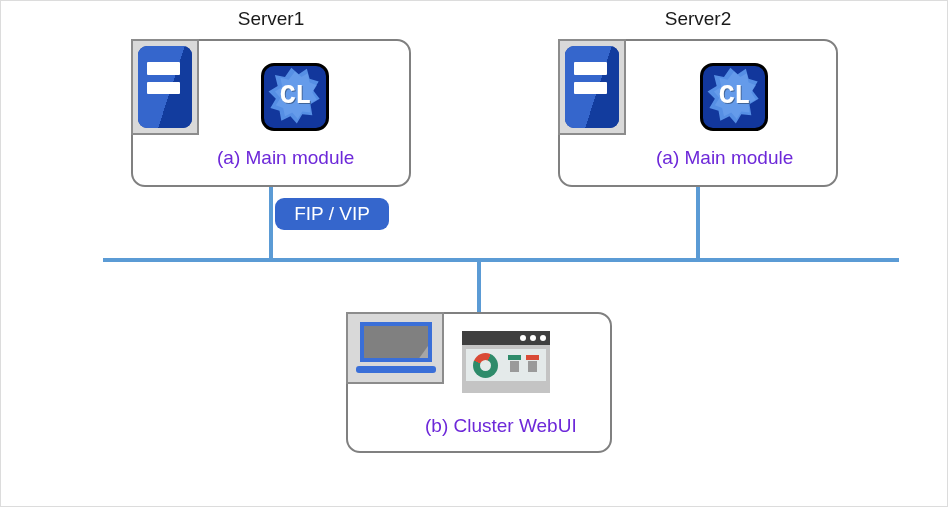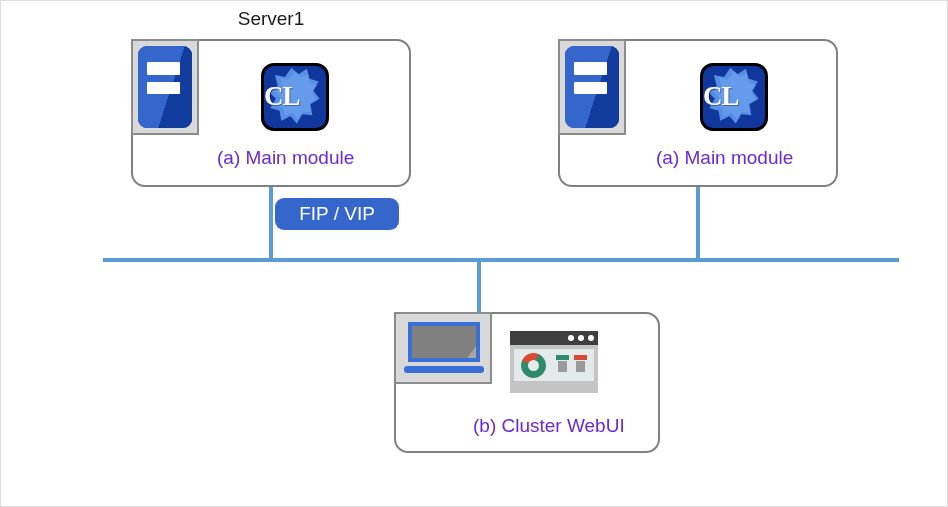--- a/index.html
+++ b/index.html
@@ -92,21 +92,22 @@
   .cl-icon .splash {
     position: absolute;
     left: 0; top: 0;
     width: 100%; height: 100%;
   }
   .cl-icon .cl-text {
     position: absolute;
     left: 0; right: 0;
     top: 50%;
     transform: translateY(-52%);
-    font-family: Liberation Serif, serif;
+    text-align: center;
+    font-family: Liberation Mono, monospace;
     font-weight: bold;
     font-size: 27px;
     letter-spacing: -1px;
     color: #ffffff;
     text-shadow: 1px 1px 0 rgba(0,0,0,0.35);
   }
 
   
   .laptop-icon {
     position: absolute;
@@ -252,20 +253,21 @@
                  L29 55 L19 60 L17 49 L7 46 L13 36 L5 28 L15 22 L12 10 L23 12 Z" fill="#5b93e8" opacity="0.95"></path>
         <path d="M34 6 L41 12 L48 8 L50 18 L58 21 L53 29 L58 37 L50 41 L51 51 L42 50 L37 58
                  L31 51 L23 55 L21 46 L13 43 L18 35 L12 28 L20 23 L18 13 L27 15 Z" fill="#6fa3ee" opacity="0.6"></path>
       </svg>
       <div class="cl-text">CL</div>
     </div>
 
     <div class="card-caption" style="left:84px; top:106px;">(a) Main module</div>
   </div>
 
+  <div class="node-title" style="left:597px; top:7px; width:200px;">Server2</div>
 
   <div class="card" id="card-server2" style="left:557px; top:38px; width:280px; height:148px;">
 
     <div class="server-icon" style="left:-2px; top:-2px;">
       <div class="body">
         <div class="bar b1"></div>
         <div class="bar b2"></div>
       </div>
     </div>
 
@@ -278,27 +280,27 @@
       </svg>
       <div class="cl-text">CL</div>
     </div>
 
     <div class="card-caption" style="left:96px; top:106px;">(a) Main module</div>
   </div>
 
   <div class="net-drop" style="left:268px; top:186px; height:75px;"></div>
   <div class="net-drop" style="left:695px; top:186px; height:75px;"></div>
 
-  <div class="fip-pill" style="left:274px; top:197px; width:124px; height:32px;">FIP / VIP</div>
+  <div class="fip-pill" style="left:274px; top:197px; width:114px; height:32px;">FIP / VIP</div>
 
   <div class="net-bus" style="left:102px; top:257px; width:796px;"></div>
 
   <div class="net-drop" style="left:476px; top:257px; height:56px;"></div>
 
-  <div class="card" id="card-mgmt" style="left:345px; top:311px; width:266px; height:141px;margin-left:48px;">
+  <div class="card" id="card-mgmt" style="left:345px; top:311px; width:266px; height:141px;">
 
     <div class="laptop-icon" style="left:-2px; top:-2px;">
       <div class="screen">
         <div class="glare"></div>
         <div class="glare2"></div>
       </div>
       <div class="base"></div>
     </div>
 
     <div class="browser-icon" style="left:114px; top:17px;">

